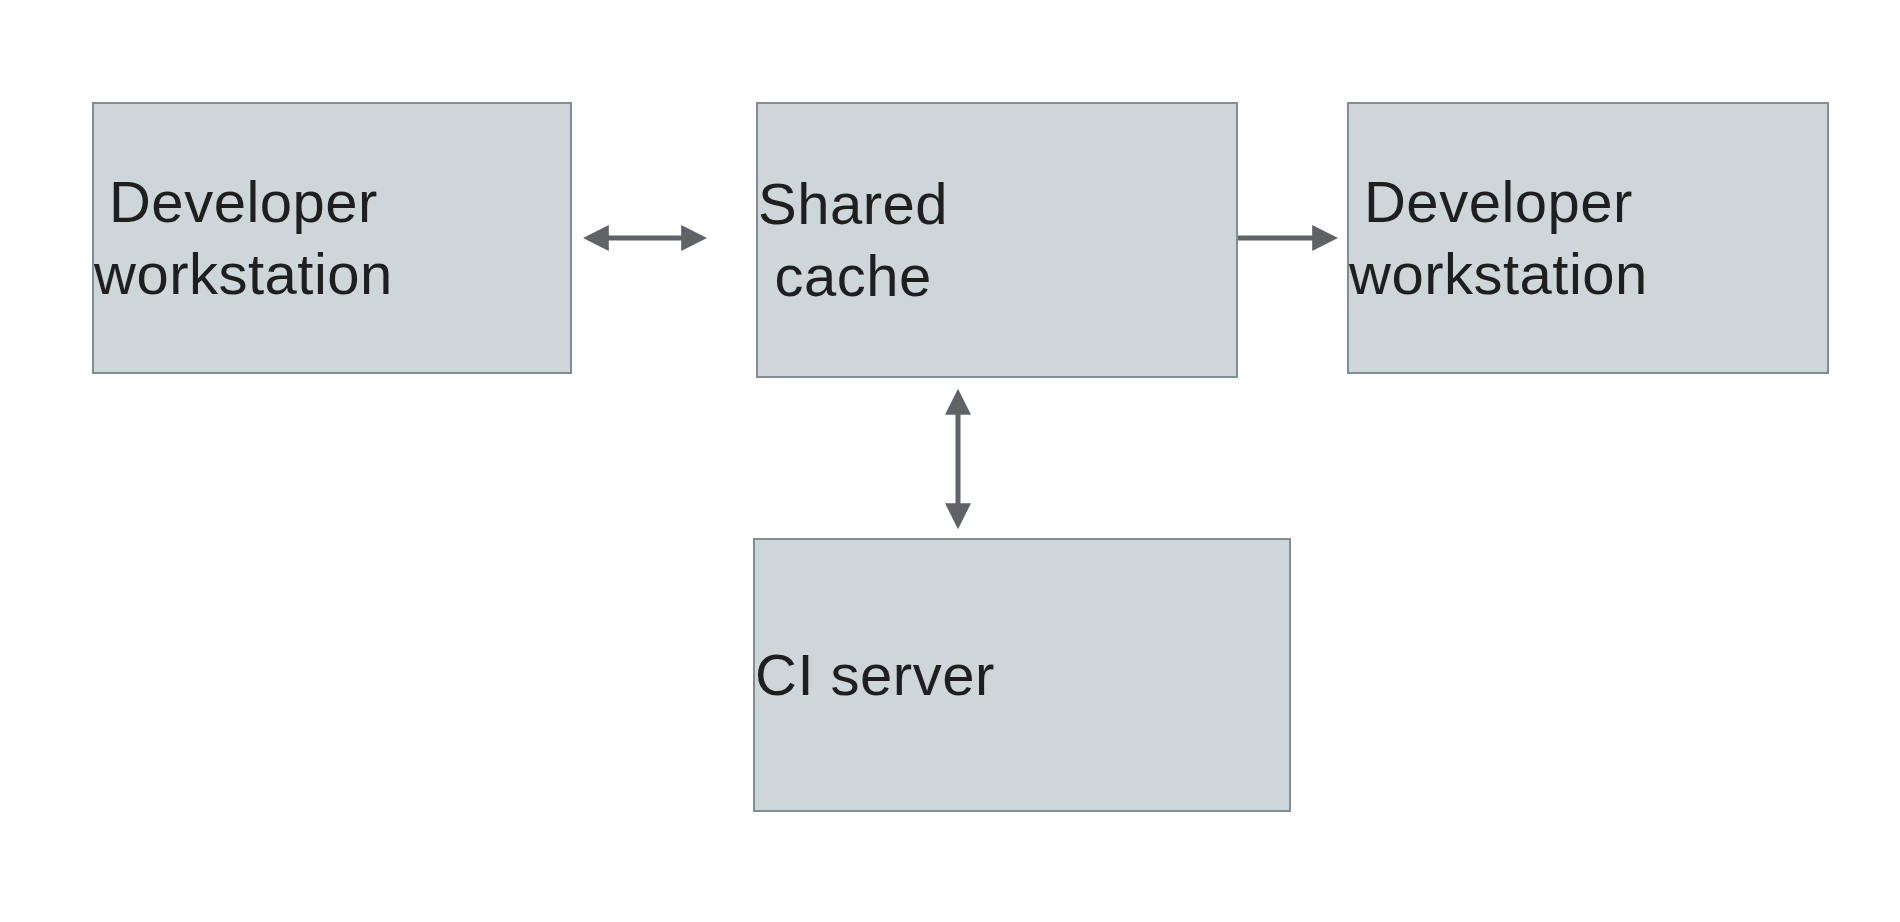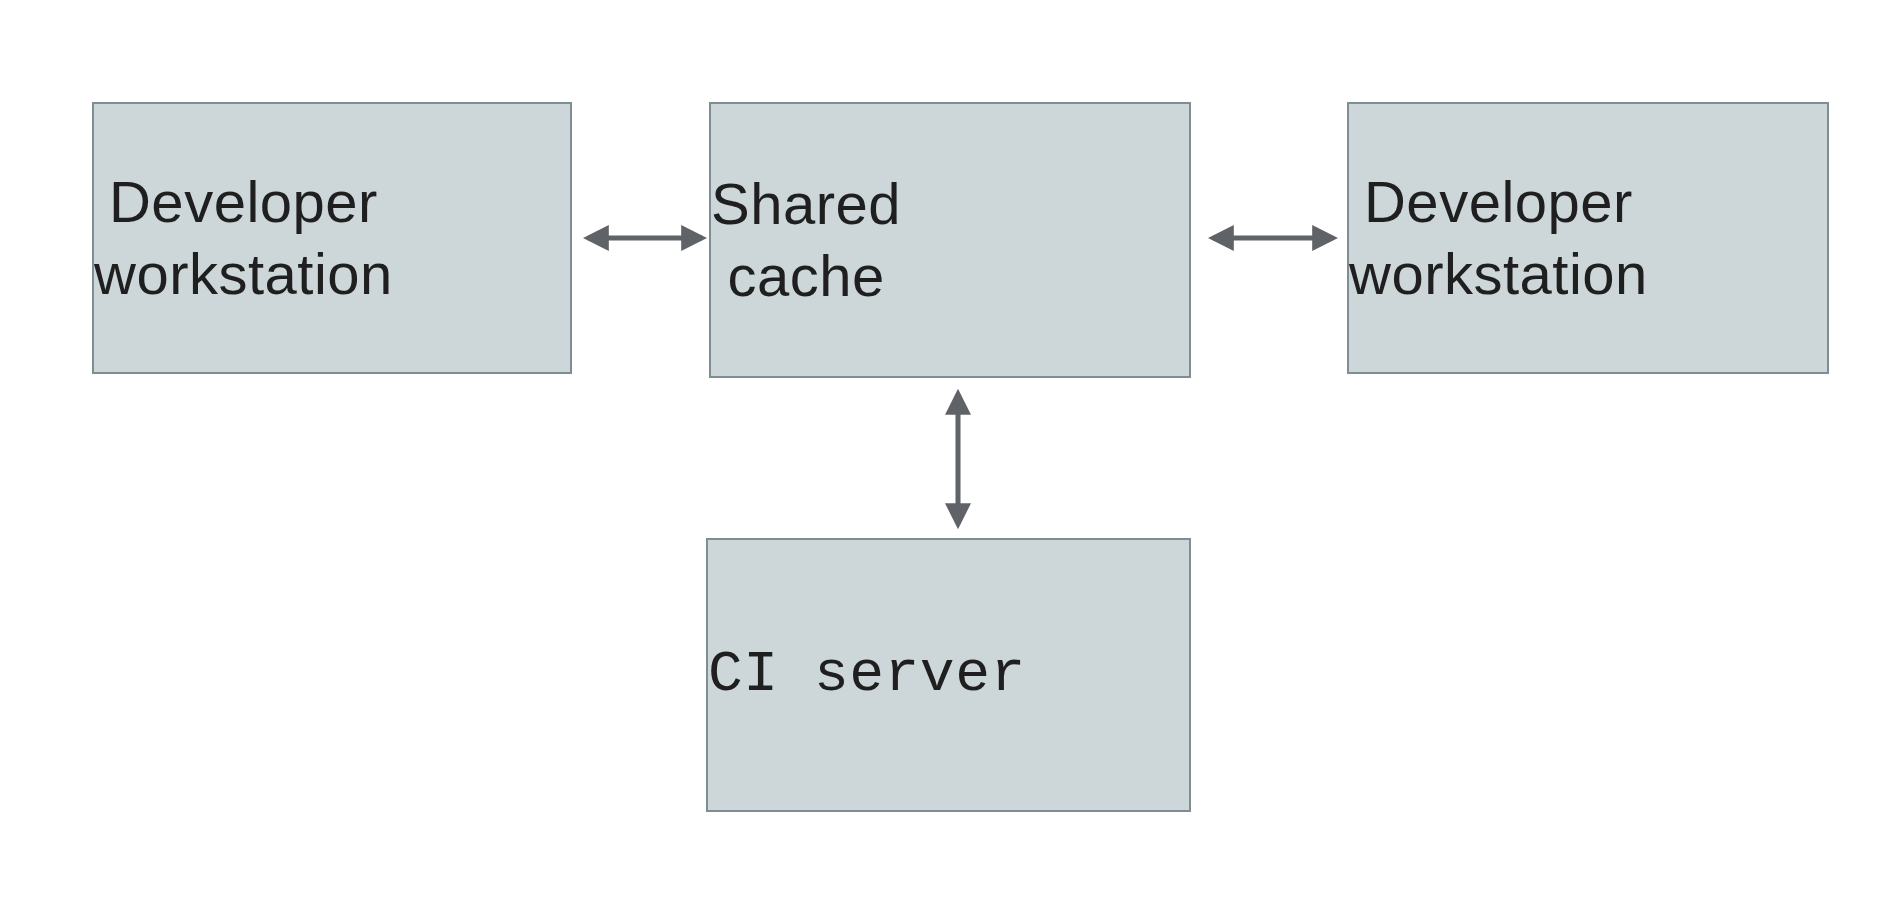--- a/index.html
+++ b/index.html
@@ -48,23 +48,23 @@
   }
   .node-label {
     font-size: 58px;
     line-height: 1.25;
     color: var(--text);
     text-align: center;
     white-space: pre-line;
     letter-spacing: 0.5px;
   }
   #node-dev-left  { left: 92px;   top: 102px; width: 480px; height: 272px; }
-  #node-cache     { left: 709px;  top: 102px; width: 482px; height: 276px; }
+  #node-cache     { left: 756px;  top: 102px; width: 482px; height: 276px; }
   #node-dev-right { left: 1347px; top: 102px; width: 482px; height: 272px; }
-  #node-ci        { left: 706px;  top: 538px; width: 485px; height: 274px; font-family: Liberation Mono, monospace; }
+  #node-ci        { left: 753px;  top: 538px; width: 538px; height: 274px; }
 </style>
 </head>
 <body>
 
 <div class="canvas">
 
   <svg class="edges" viewBox="0 0 1900 922" xmlns="http://www.w3.org/2000/svg">
     <defs>
       <marker id="ah" viewBox="0 0 10 10" refX="8" refY="5" markerWidth="5.2" markerHeight="5.2" orient="auto-start-reverse">
         <path class="arrowhead" d="M0,0 L10,5 L0,10 z"></path>

